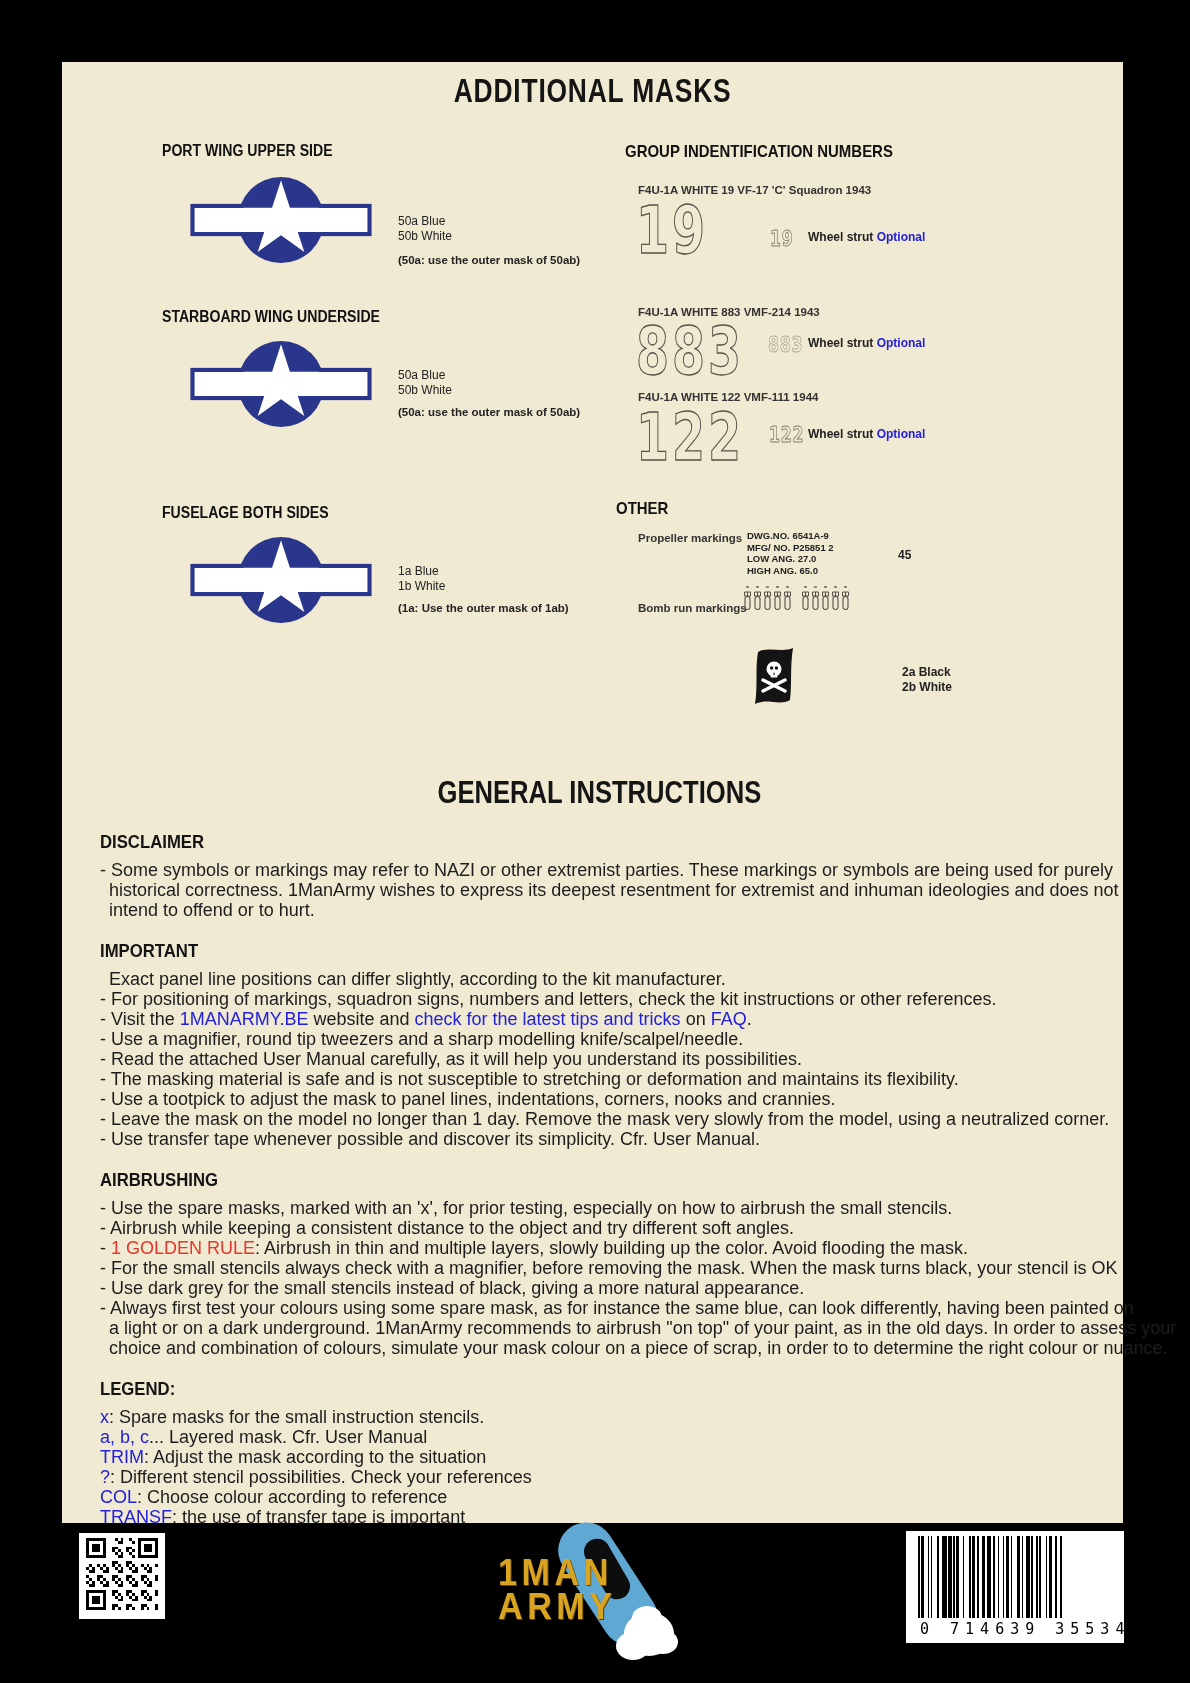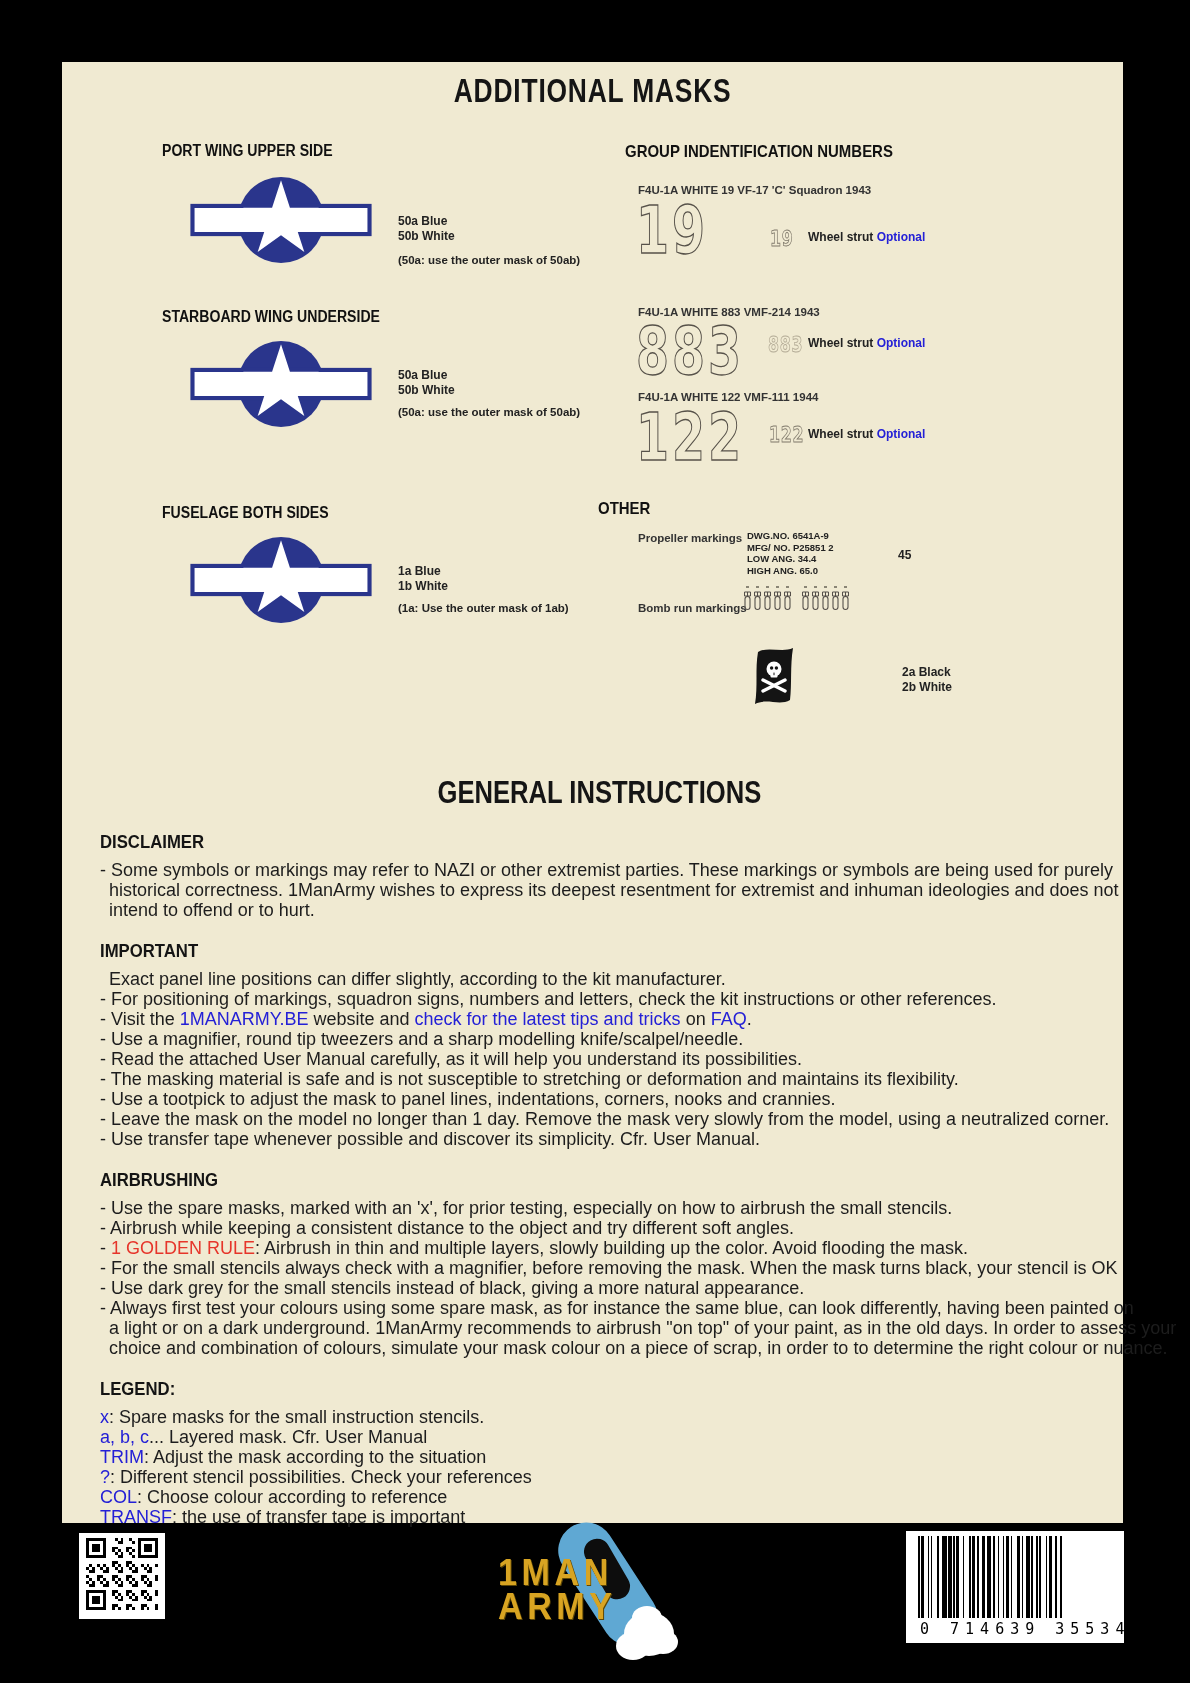--- a/index.html
+++ b/index.html
@@ -22,21 +22,21 @@
   .cond{display:inline-block;transform:scaleX(0.8);transform-origin:center;}
   .cond-l{display:inline-block;transform:scaleX(0.88);transform-origin:left center;}
 
   
   .mask-area{position:absolute;left:0;top:0;width:100%;height:660px;}
   .doc-title{position:absolute;left:0;top:10px;width:100%;text-align:center;
     font-size:33px;font-weight:bold;color:#151515;letter-spacing:1px;white-space:nowrap;}
   .m-head{position:absolute;font-weight:bold;font-size:16px;color:#111;white-space:nowrap;}
   .m-head.lg{font-size:17px;}
   .insignia{position:absolute;}
-  .m-label{position:absolute;font-size:12px;font-weight:bold;color:#222;line-height:15px;white-space:nowrap;}
+  .m-label{position:absolute;font-size:12px;font-weight:normal;color:#222;line-height:15px;white-space:nowrap;}
   .m-note{position:absolute;font-size:11.5px;font-weight:bold;color:#222;white-space:nowrap;}
   .caption{position:absolute;font-size:11.5px;font-weight:bold;color:#333;white-space:nowrap;}
   .big-num{position:absolute;font-family:"DejaVu Sans",sans-serif;font-weight:bold;font-size:66px;
     line-height:1;color:transparent;-webkit-text-stroke:1.3px #57524a;letter-spacing:4px;
     transform:scaleX(0.72);transform-origin:left top;white-space:nowrap;}
   .small-num{position:absolute;font-family:"DejaVu Sans",sans-serif;font-weight:bold;font-size:22px;
     line-height:1;color:transparent;-webkit-text-stroke:0.9px #807a6c;letter-spacing:1px;
     transform:scaleX(0.72);transform-origin:left top;white-space:nowrap;}
   .small-num.faint{-webkit-text-stroke:0.9px #b3ab96;}
   .strut{position:absolute;font-size:12px;font-weight:bold;color:#222;white-space:nowrap;}
@@ -135,26 +135,26 @@
     <div class="caption" style="left:576px;top:244px">F4U-1A WHITE 883 VMF-214 1943</div>
     <div class="big-num" style="left:574px;top:257px">883</div>
     <div class="small-num faint" style="left:706px;top:272px">883</div>
     <div class="strut" style="left:746px;top:274px"><span>Wheel strut</span> <span class="opt">Optional</span></div>
 
     <div class="caption" style="left:576px;top:329px">F4U-1A WHITE 122 VMF-111 1944</div>
     <div class="big-num" style="left:574px;top:343px">122</div>
     <div class="small-num" style="left:707px;top:362px">122</div>
     <div class="strut" style="left:746px;top:365px"><span>Wheel strut</span> <span class="opt">Optional</span></div>
 
-    <div class="m-head lg" style="left:536px;top:437px"><span class="cond-l">OTHER</span></div>
+    <div class="m-head lg" style="left:554px;top:437px"><span class="cond-l">OTHER</span></div>
     <div class="caption" style="left:576px;top:470px">Propeller markings</div>
     <div class="specs" style="left:685px;top:468px">
       <div>DWG.NO.  6541A-9</div>
       <div>MFG/ NO.  P25851 2</div>
-      <div>LOW ANG.   34.4</div>
+      <div>LOW ANG.   27.0</div>
       <div>HIGH ANG.   65.0</div>
     </div>
     <div class="num45" style="left:836px;top:486px">45</div>
 
     <div class="caption" style="left:576px;top:540px">Bomb run markings</div>
     <div class="bombs" style="left:681px;top:524px">
         <div style="margin-right: 1px;"><svg width="9" height="30" viewBox="0 0 9 30">
             <rect x="3" y="0" width="3" height="2" fill="#8a8575"></rect>
             <path d="M1.5,6 h6 v4 h-6 z M4.5,6 v4" fill="none" stroke="#55504a" stroke-width="1"></path>
             <rect x="2" y="10.5" width="5" height="13" rx="2.5" fill="none" stroke="#55504a" stroke-width="1.1"></rect>

